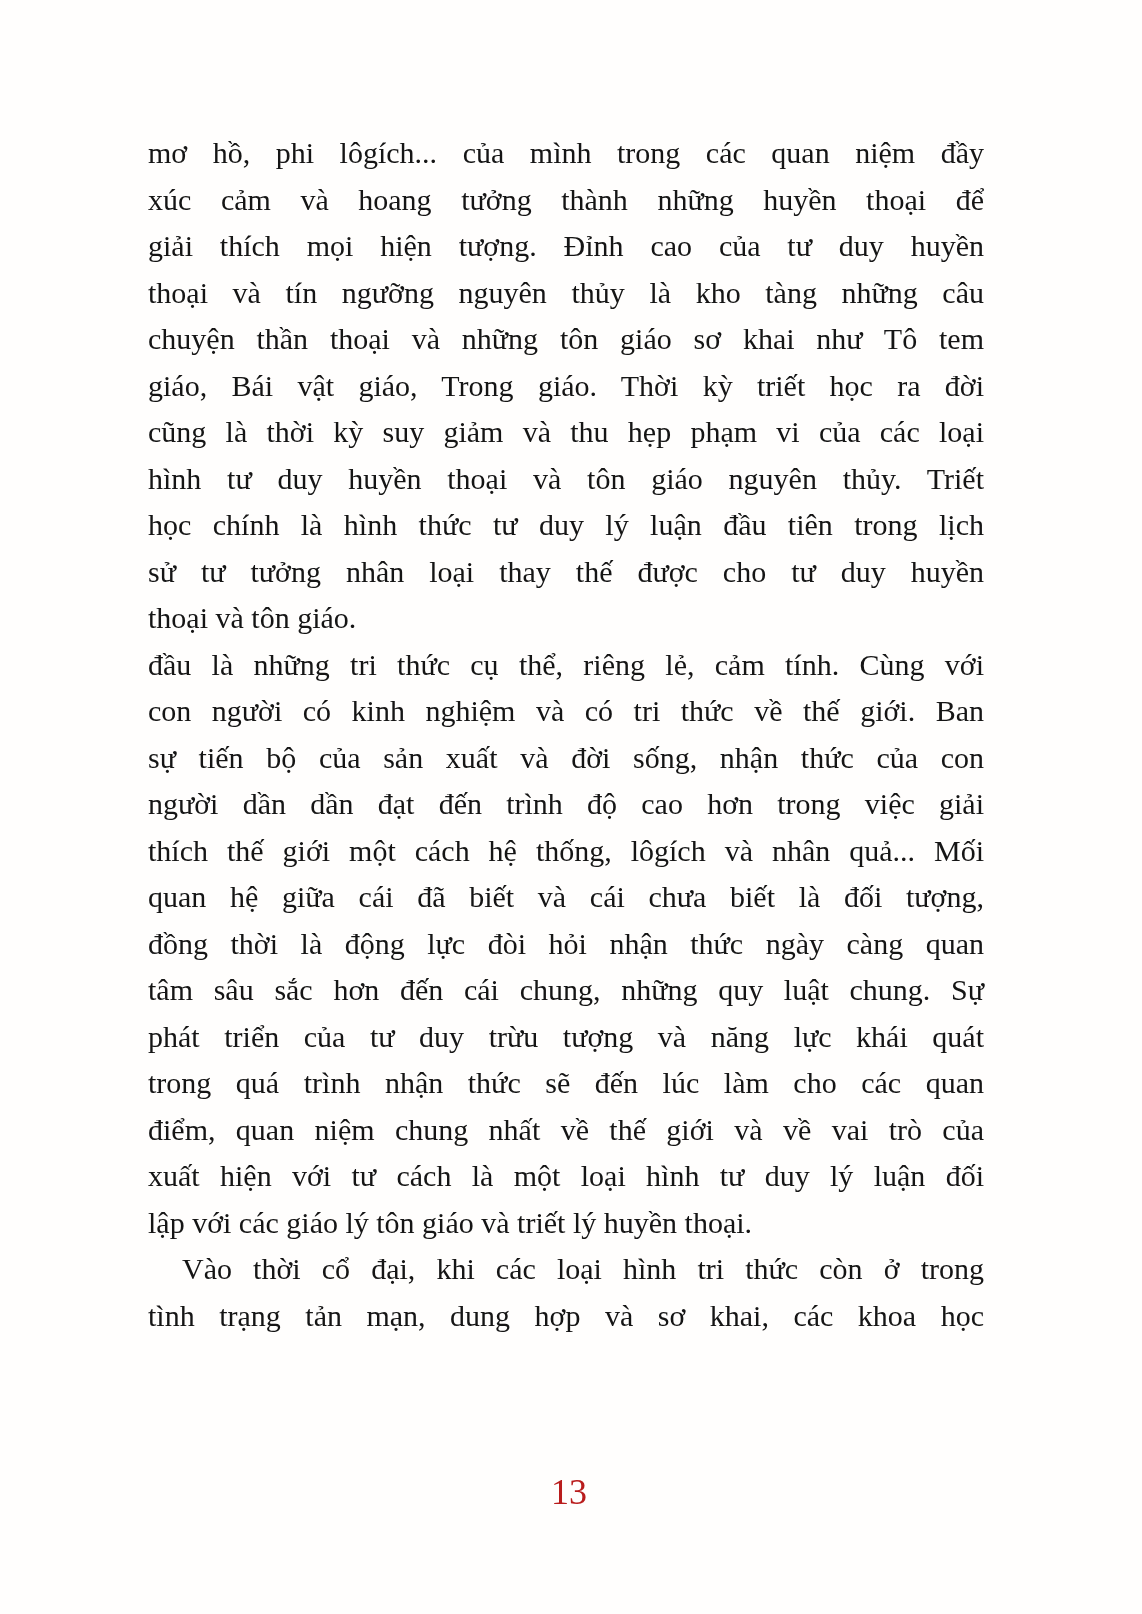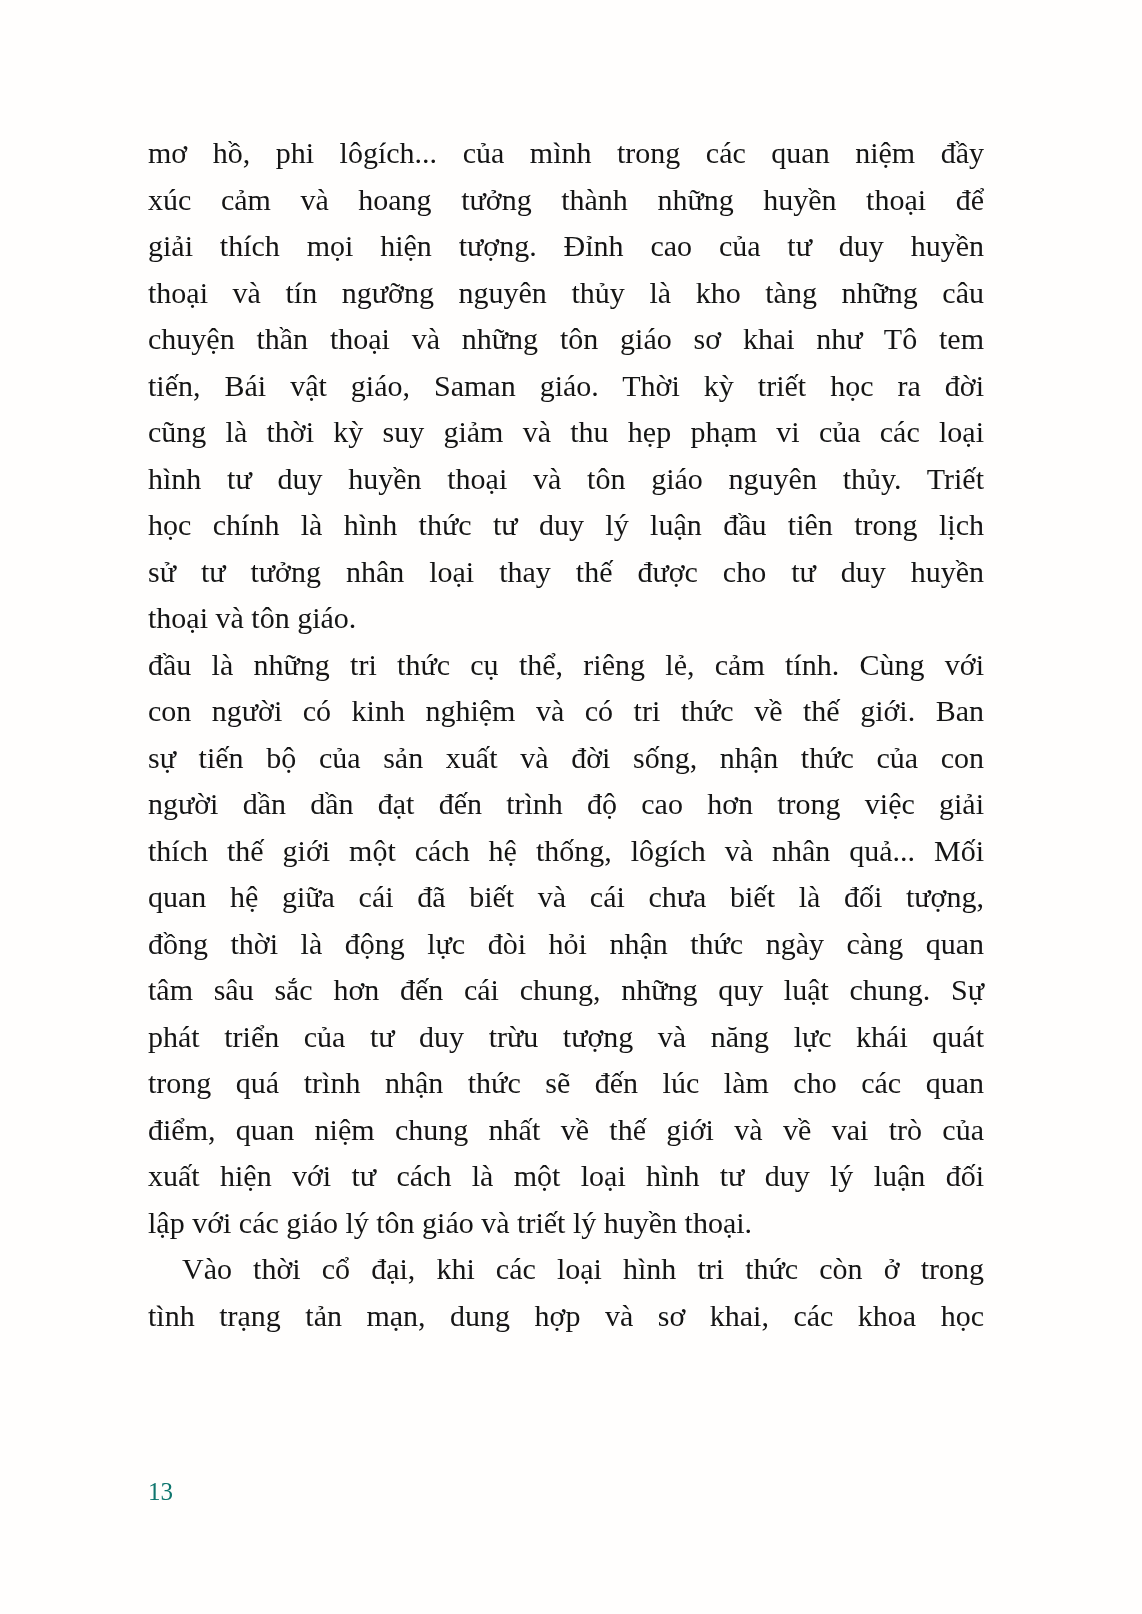--- a/index.html
+++ b/index.html
@@ -37,38 +37,38 @@
     text-align-last: left;
   }
   .line.indent {
     text-indent: 34px;
   }
   .page-number {
     position: absolute;
     left: 148px;
     top: 1472px;
     width: 842px;
-    font-size: 25px;
+    font-size: 36px;
     line-height: 40px;
-    text-align: left;
-    color: #0f766e;
+    text-align: center;
+    color: #b91c1c;
   }
 </style>
 </head>
 <body>
 
 <div class="page">
   <div class="text-block" id="text-block">
       <div class="paragraph">
         <div class="line">mơ hồ, phi lôgích... của mình trong các quan niệm đầy</div>
         <div class="line">xúc cảm và hoang tưởng thành những huyền thoại để</div>
         <div class="line">giải thích mọi hiện tượng. Đỉnh cao của tư duy huyền</div>
         <div class="line">thoại và tín ngưỡng nguyên thủy là kho tàng những câu</div>
         <div class="line">chuyện thần thoại và những tôn giáo sơ khai như Tô tem</div>
-        <div class="line">tiến, Bái vật giáo, Saman giáo. Thời kỳ triết học ra đời</div>
+        <div class="line">giáo, Bái vật giáo, Trong giáo. Thời kỳ triết học ra đời</div>
         <div class="line">cũng là thời kỳ suy giảm và thu hẹp phạm vi của các loại</div>
         <div class="line">hình tư duy huyền thoại và tôn giáo nguyên thủy. Triết</div>
         <div class="line">học chính là hình thức tư duy lý luận đầu tiên trong lịch</div>
         <div class="line">sử tư tưởng nhân loại thay thế được cho tư duy huyền</div>
         <div class="line flush">thoại và tôn giáo.</div>
       </div>
       <div class="paragraph">
         <div class="line">đầu là những tri thức cụ thể, riêng lẻ, cảm tính. Cùng với</div>
         <div class="line">con người có kinh nghiệm và có tri thức về thế giới. Ban</div>
         <div class="line">sự tiến bộ của sản xuất và đời sống, nhận thức của con</div>

